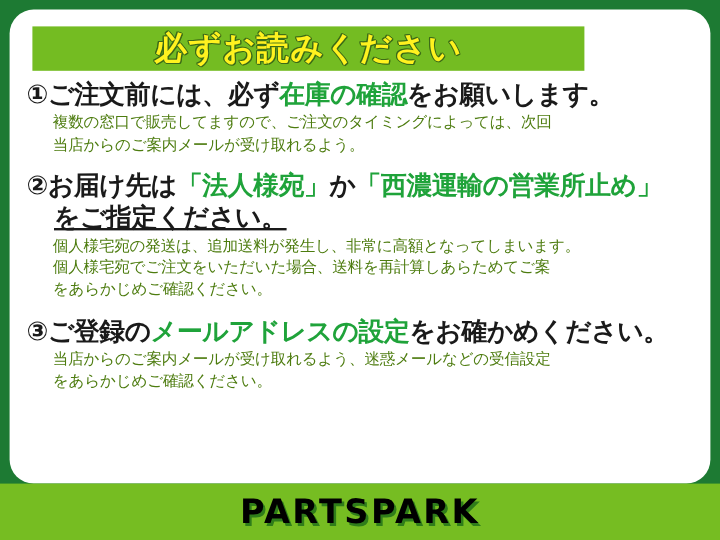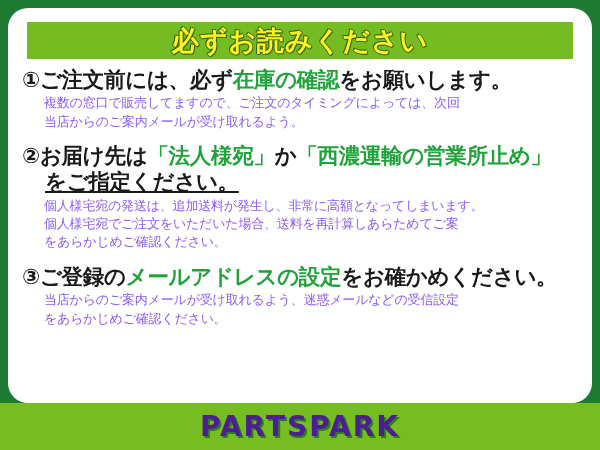--- a/index.html
+++ b/index.html
@@ -15,21 +15,21 @@
   }
   
   #panel{
     position:absolute;left:8px;top:8px;width:584px;height:395px;
     background:#ffffff;border-radius:20px;
     box-sizing:border-box;
     overflow:hidden;
   }
   
   #banner{
-    position:absolute;left:19px;top:14px;width:546px;height:37px;
+    position:absolute;left:19px;top:14px;width:460px;height:37px;
     background:#74bc22;
     display:flex;align-items:center;justify-content:center;
   }
   #banner-title{
     color:#fff21f;
     font-size:27px;
     font-weight:bold;
     letter-spacing:1px;
     line-height:1;
     text-shadow:
@@ -51,38 +51,38 @@
     color:#1a1a1a;
     line-height:1.22;
     letter-spacing:-0.3px;
     white-space:nowrap;
   }
   .head.wrap{white-space:normal;}
   .head .hl{color:#1fa33a;}
   .head .second{display:block;padding-left:23px;text-decoration:underline;}
   .sub{
     font-size:13px;
-    color:#8b5cf6;
+    color:#4d7c0f;
     line-height:1.42;
     padding-left:22px;
     letter-spacing:-0.2px;
     margin-top:1px;
   }
   .sub div{white-space:nowrap;}
   #item1{margin-top:2px;}
   #item2{margin-top:12px;}
   #item3{margin-top:12px;}
   
   #footer{
     position:absolute;left:0;bottom:0;width:600px;height:47px;
     background:#76bd22;
     display:flex;align-items:center;justify-content:center;
   }
   #footer-brand{
-    color:#4c1d95;
+    color:#000000;
     font-size:28px;
     font-weight:bold;
     letter-spacing:2px;
     line-height:1;
     text-shadow:2px 2px 0 #2f7d1a;
   }
 </style>
 </head>
 <body>
 

